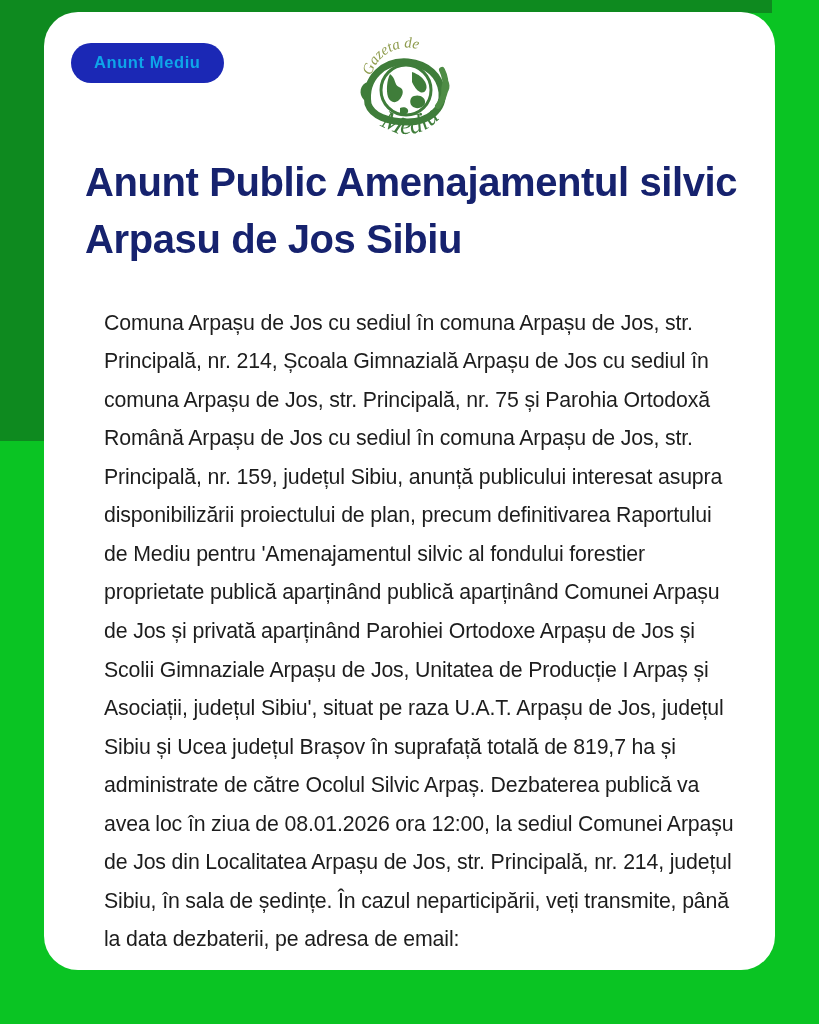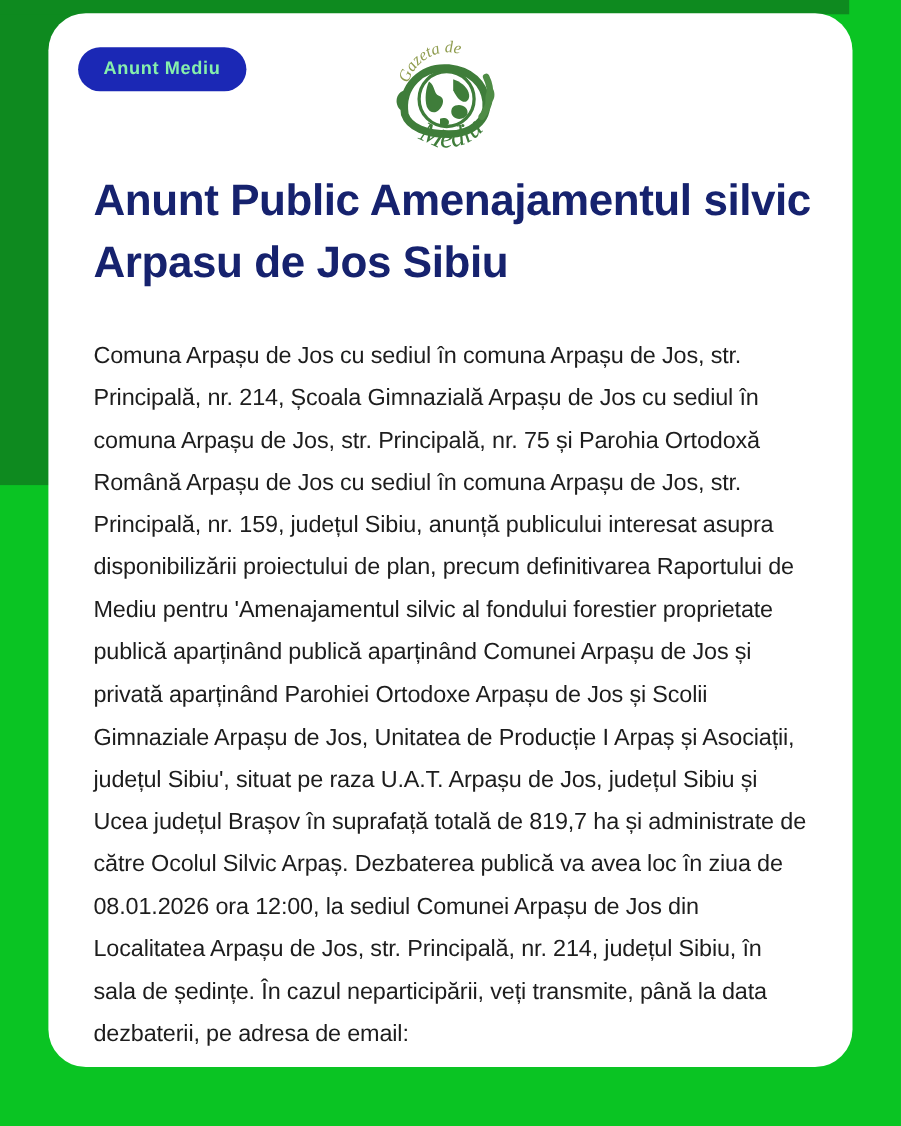--- a/index.html
+++ b/index.html
@@ -55,21 +55,21 @@
   .card-head {
     position: relative;
     height: 128px;
   }
 
   .badge {
     position: absolute;
     left: 27px;
     top: 31px;
     background: #1b28b5;
-    color: #86efac;
+    color: #0ea5e9;
     font-size: 16.5px;
     font-weight: bold;
     letter-spacing: 0.6px;
     padding: 11px 23px 12px 23px;
     border-radius: 22px;
     line-height: 1;
     white-space: nowrap;
   }
 
   .logo {
@@ -86,21 +86,21 @@
     padding: 14px 32px 0 41px;
     color: #16226e;
     font-size: 40px;
     line-height: 1.42;
     font-weight: bold;
     letter-spacing: -0.4px;
   }
 
   .body-text {
     margin: 0;
-    padding: 36px 41px 0 41px;
+    padding: 36px 41px 0 60px;
     color: #1d1d1d;
     font-size: 21.3px;
     line-height: 1.81;
     letter-spacing: -0.15px;
     text-align: left;
   }
 </style>
 </head>
 <body>
 

